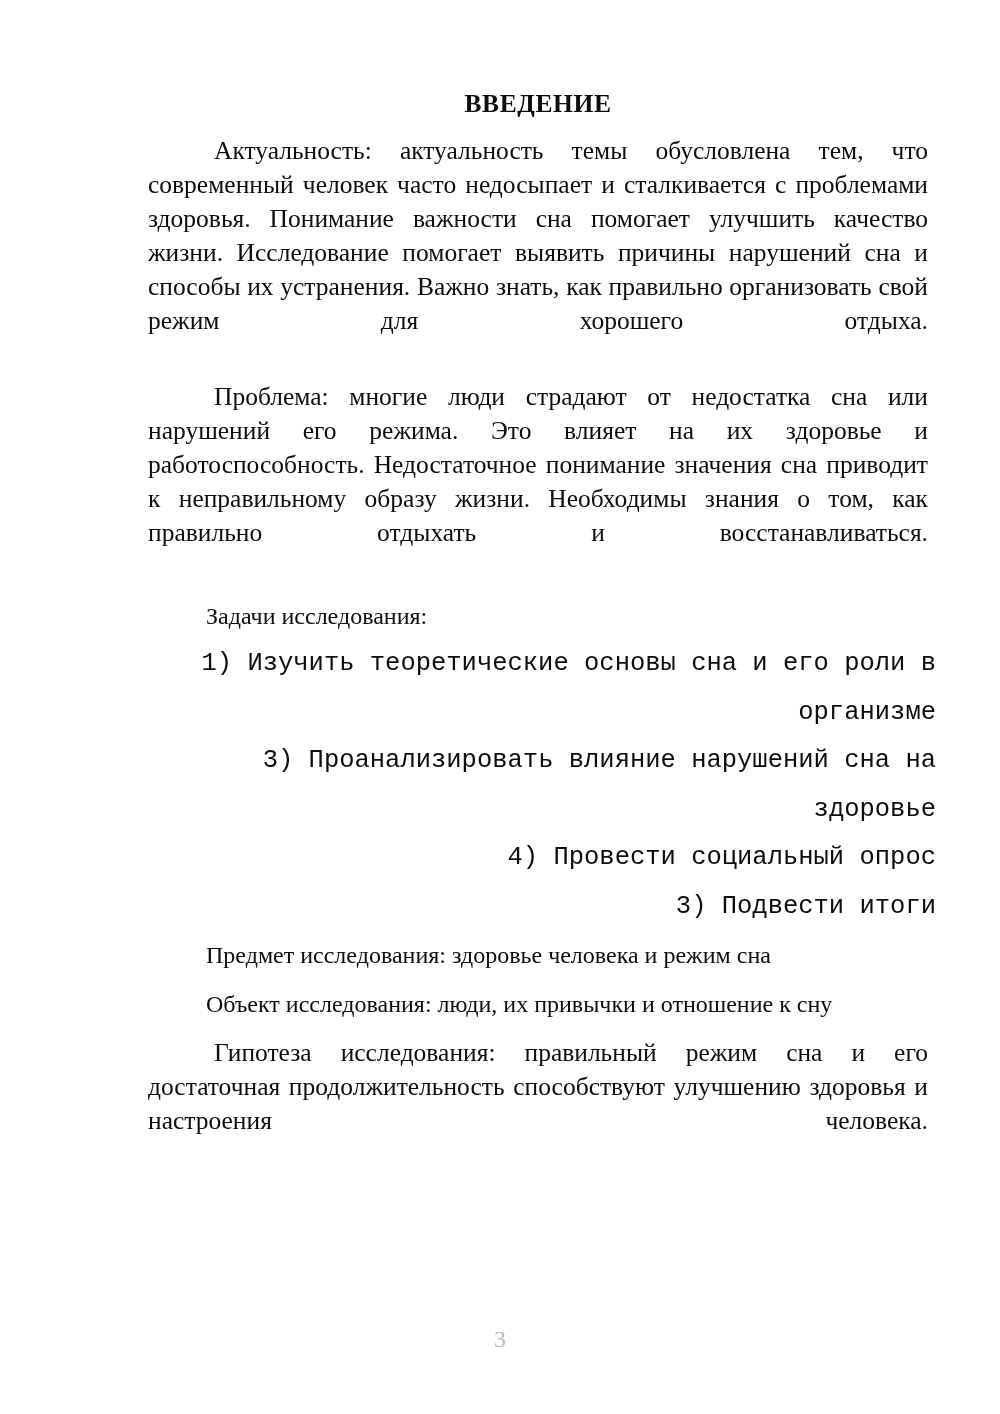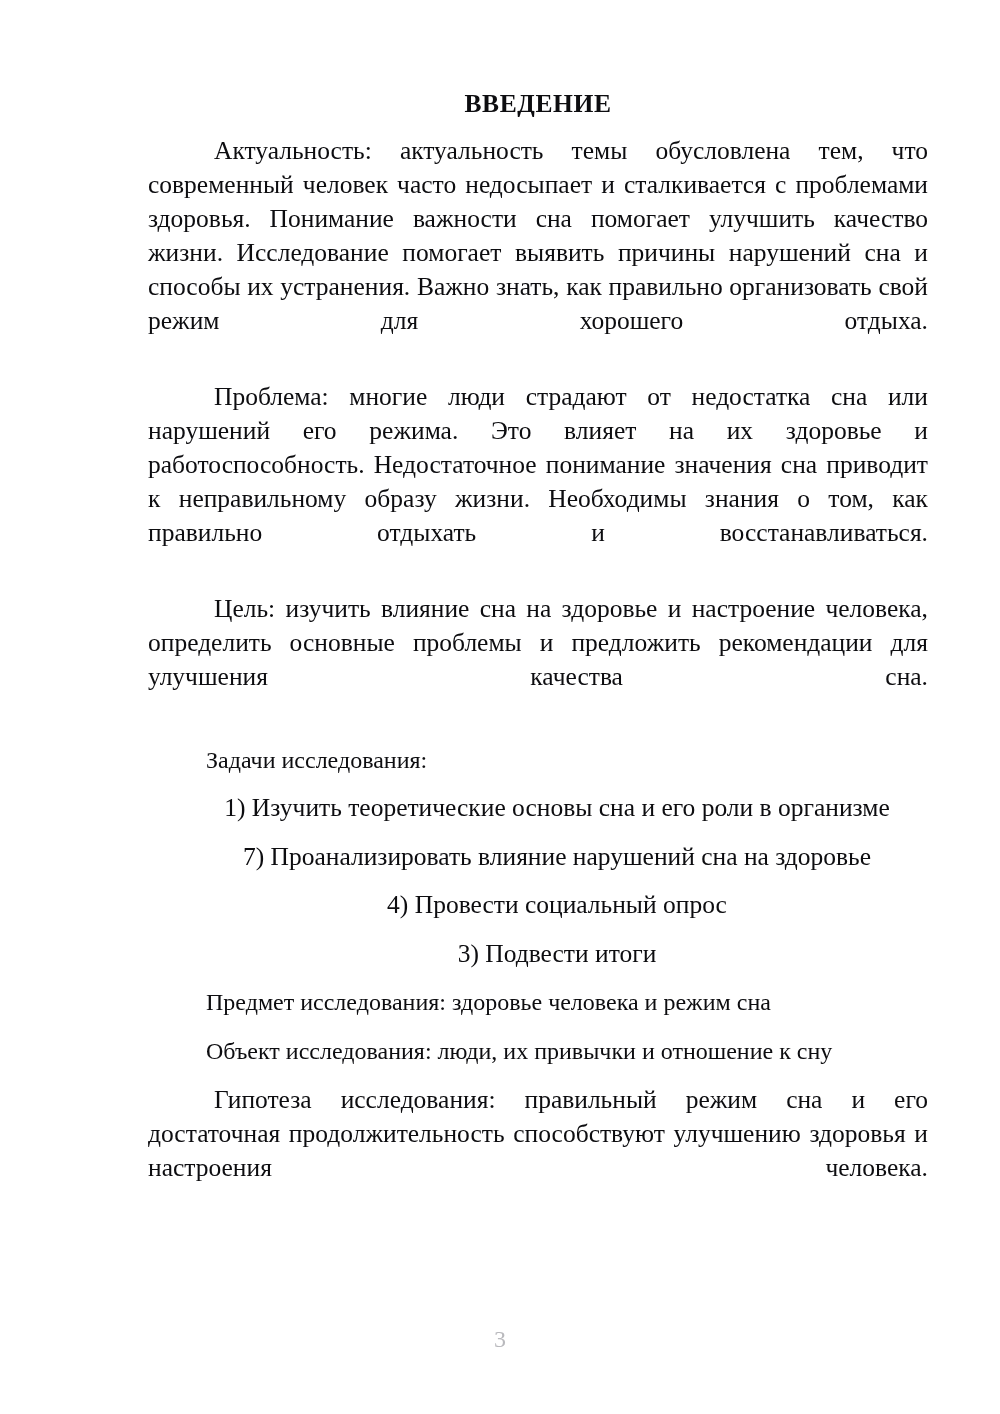--- a/index.html
+++ b/index.html
@@ -45,23 +45,24 @@
   .sub-head {
     font-size: 24px;
     line-height: 48.5px;
     text-align: left;
     text-indent: 66px;
     margin: 0;
   }
   .list-item {
     font-size: 25.5px;
     line-height: 48.5px;
-    text-align: center;
+    text-align: right;
     text-indent: 38px;
     margin: 0;
+    font-family: Liberation Mono, monospace;
   }
   .pager {
     position: absolute;
     left: 0;
     right: 0;
     top: 1327px;
     text-align: center;
     font-size: 24px;
     color: #b9b9bd;
     line-height: 1;
@@ -80,24 +81,23 @@
 <body>
 
 <div class="page">
 
   <div class="content">
     <h1 class="doc-title">ВВЕДЕНИЕ</h1>
 
     <div id="blocks">
         <p class="para">Актуальность: актуальность темы обусловлена тем, что современный человек часто недосыпает и сталкивается с проблемами здоровья. Понимание важности сна помогает улучшить качество жизни. Исследование помогает выявить причины нарушений сна и способы их устранения. Важно знать, как правильно организовать свой режим для хорошего отдыха.</p>
         <p class="para">Проблема: многие люди страдают от недостатка сна или нарушений его режима. Это влияет на их здоровье и работоспособность. Недостаточное понимание значения сна приводит к неправильному образу жизни. Необходимы знания о том, как правильно отдыхать и восстанавливаться.</p>
-        <p class="para">Цель: изучить влияние сна на здоровье и настроение человека, определить основные проблемы и предложить рекомендации для улучшения качества сна.</p>
         <p class="sub-head">Задачи исследования:</p>
         <p class="list-item">1) Изучить теоретические основы сна и его роли в организме</p>
-        <p class="list-item">7) Проанализировать влияние нарушений сна на здоровье</p>
+        <p class="list-item">3) Проанализировать влияние нарушений сна на здоровье</p>
         <p class="list-item">4) Провести социальный опрос</p>
         <p class="list-item">3) Подвести итоги</p>
         <p class="sub-head">Предмет исследования: здоровье человека и режим сна</p>
         <p class="sub-head">Объект исследования: люди, их привычки и отношение к сну</p>
         <p class="para">Гипотеза исследования: правильный режим сна и его достаточная продолжительность способствуют улучшению здоровья и настроения человека.</p>
       </div>
   </div>
 
   <div class="pager">3</div>
 

